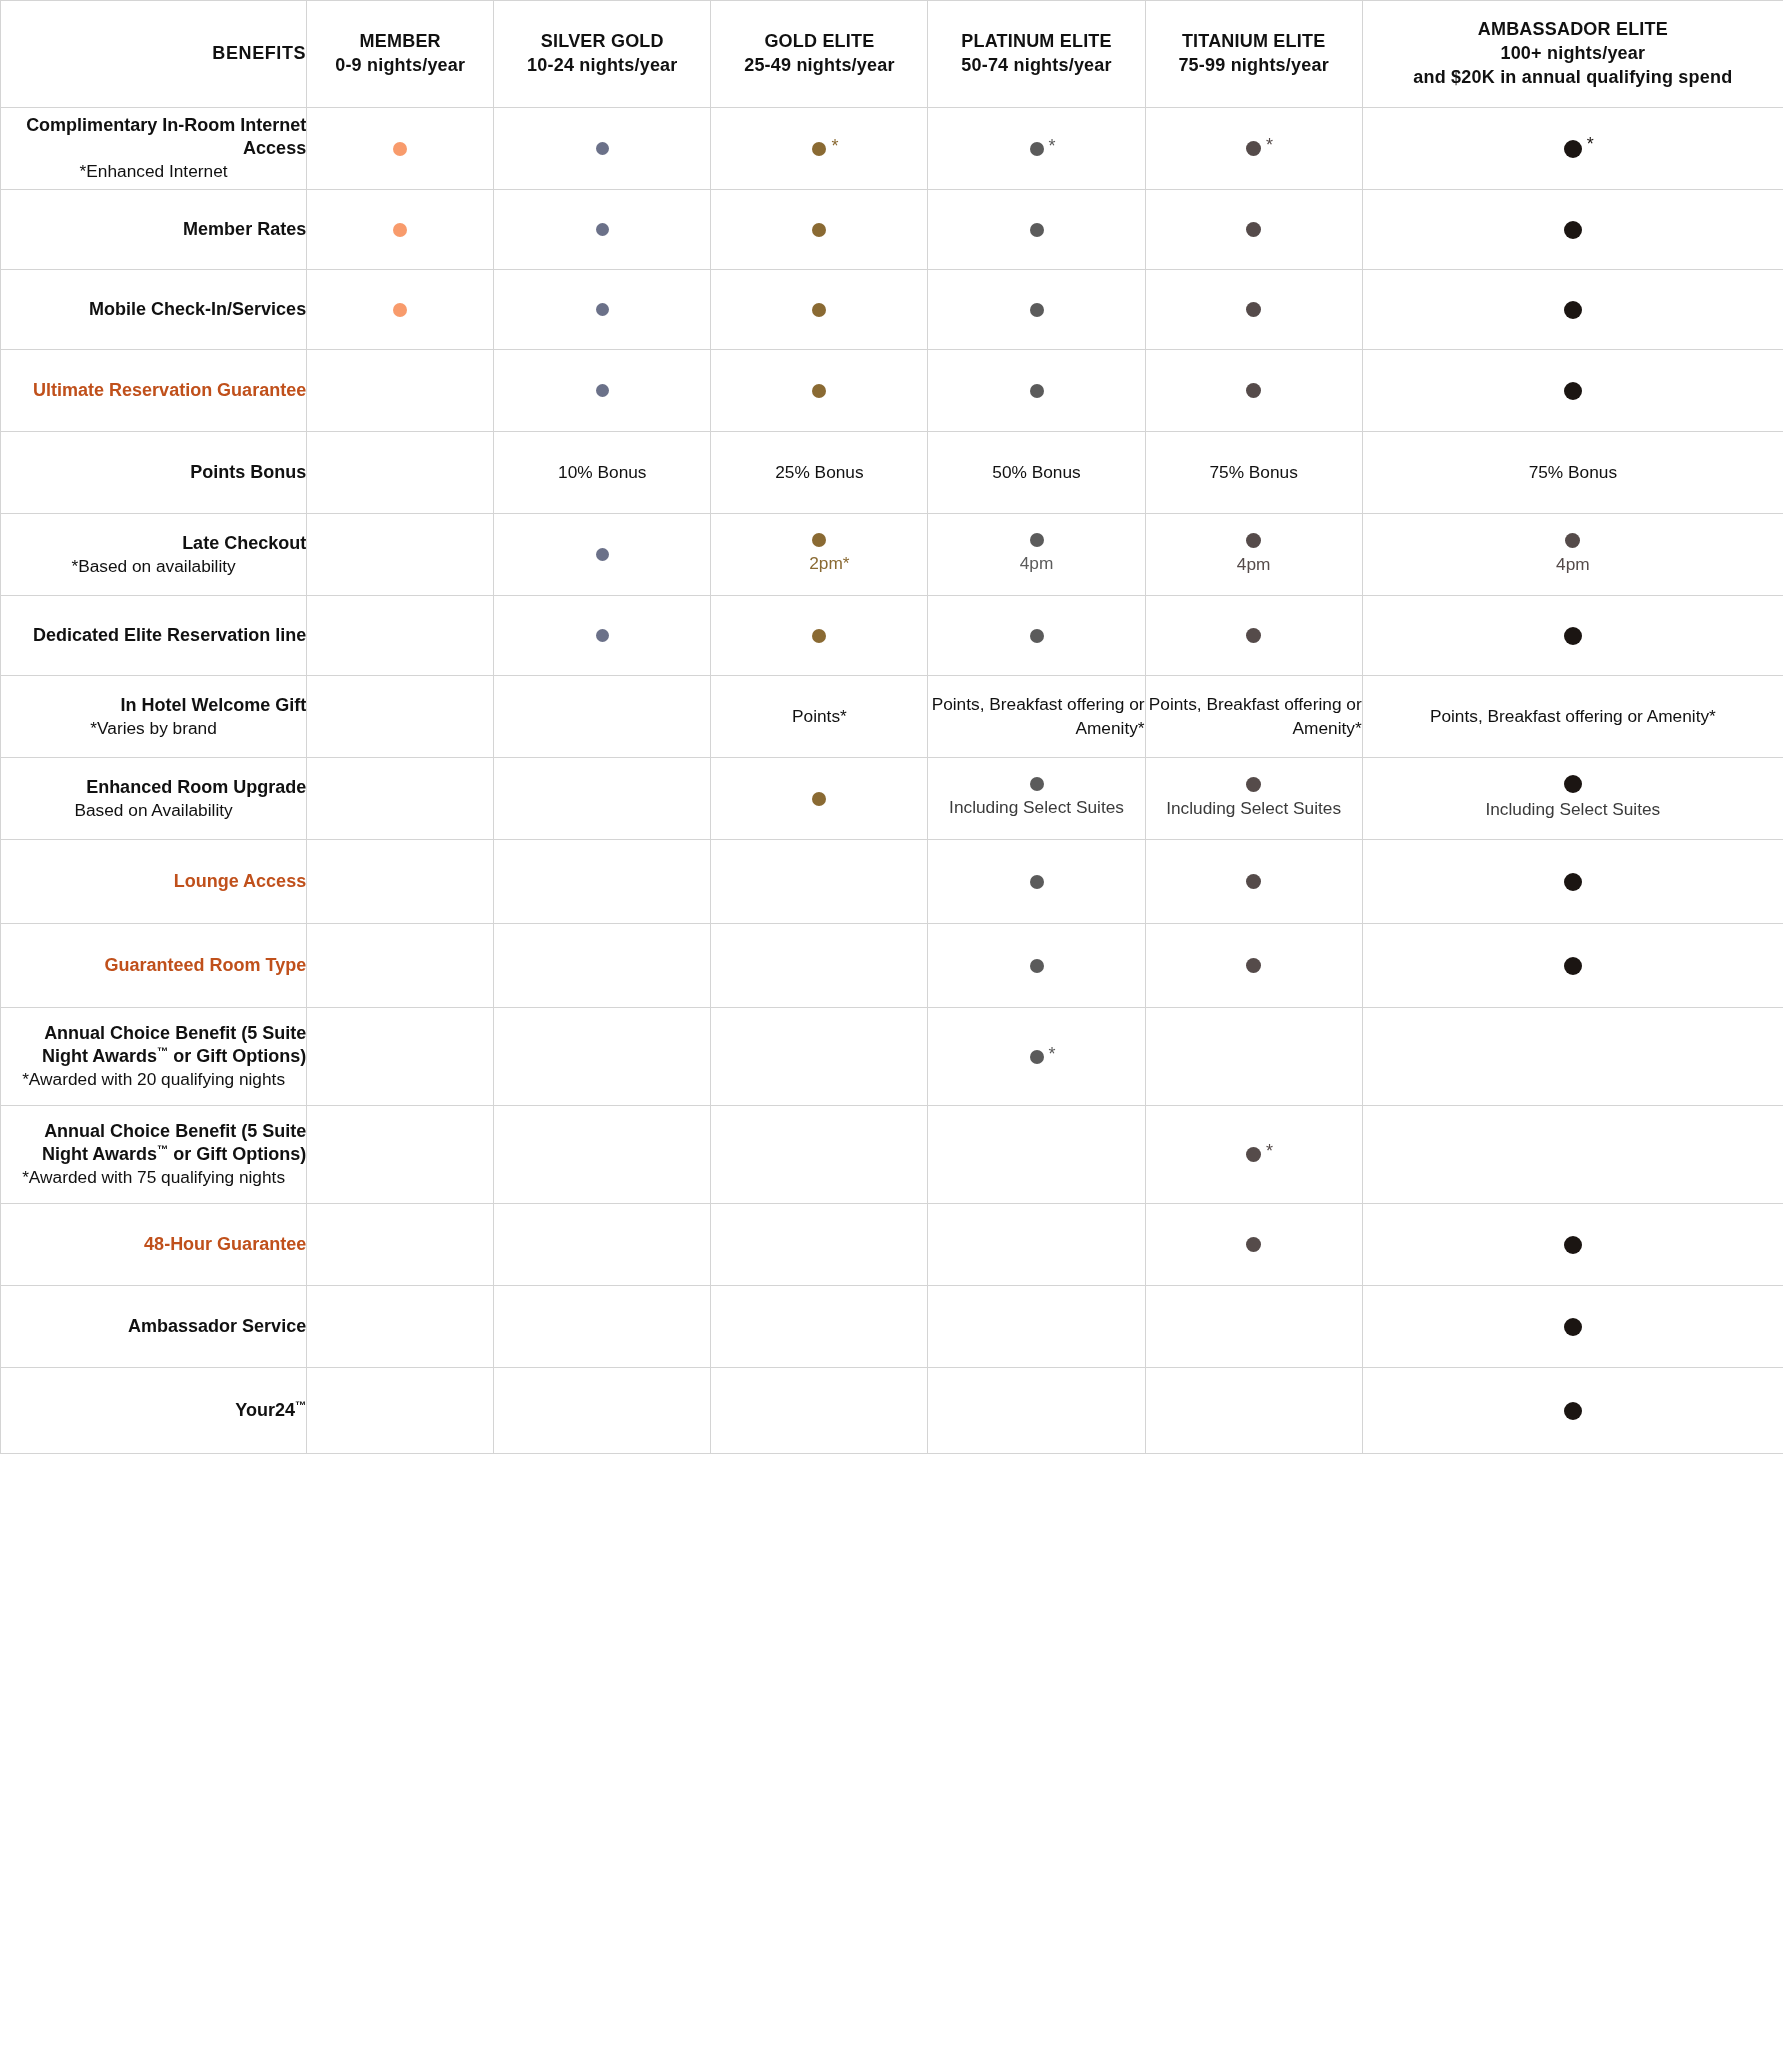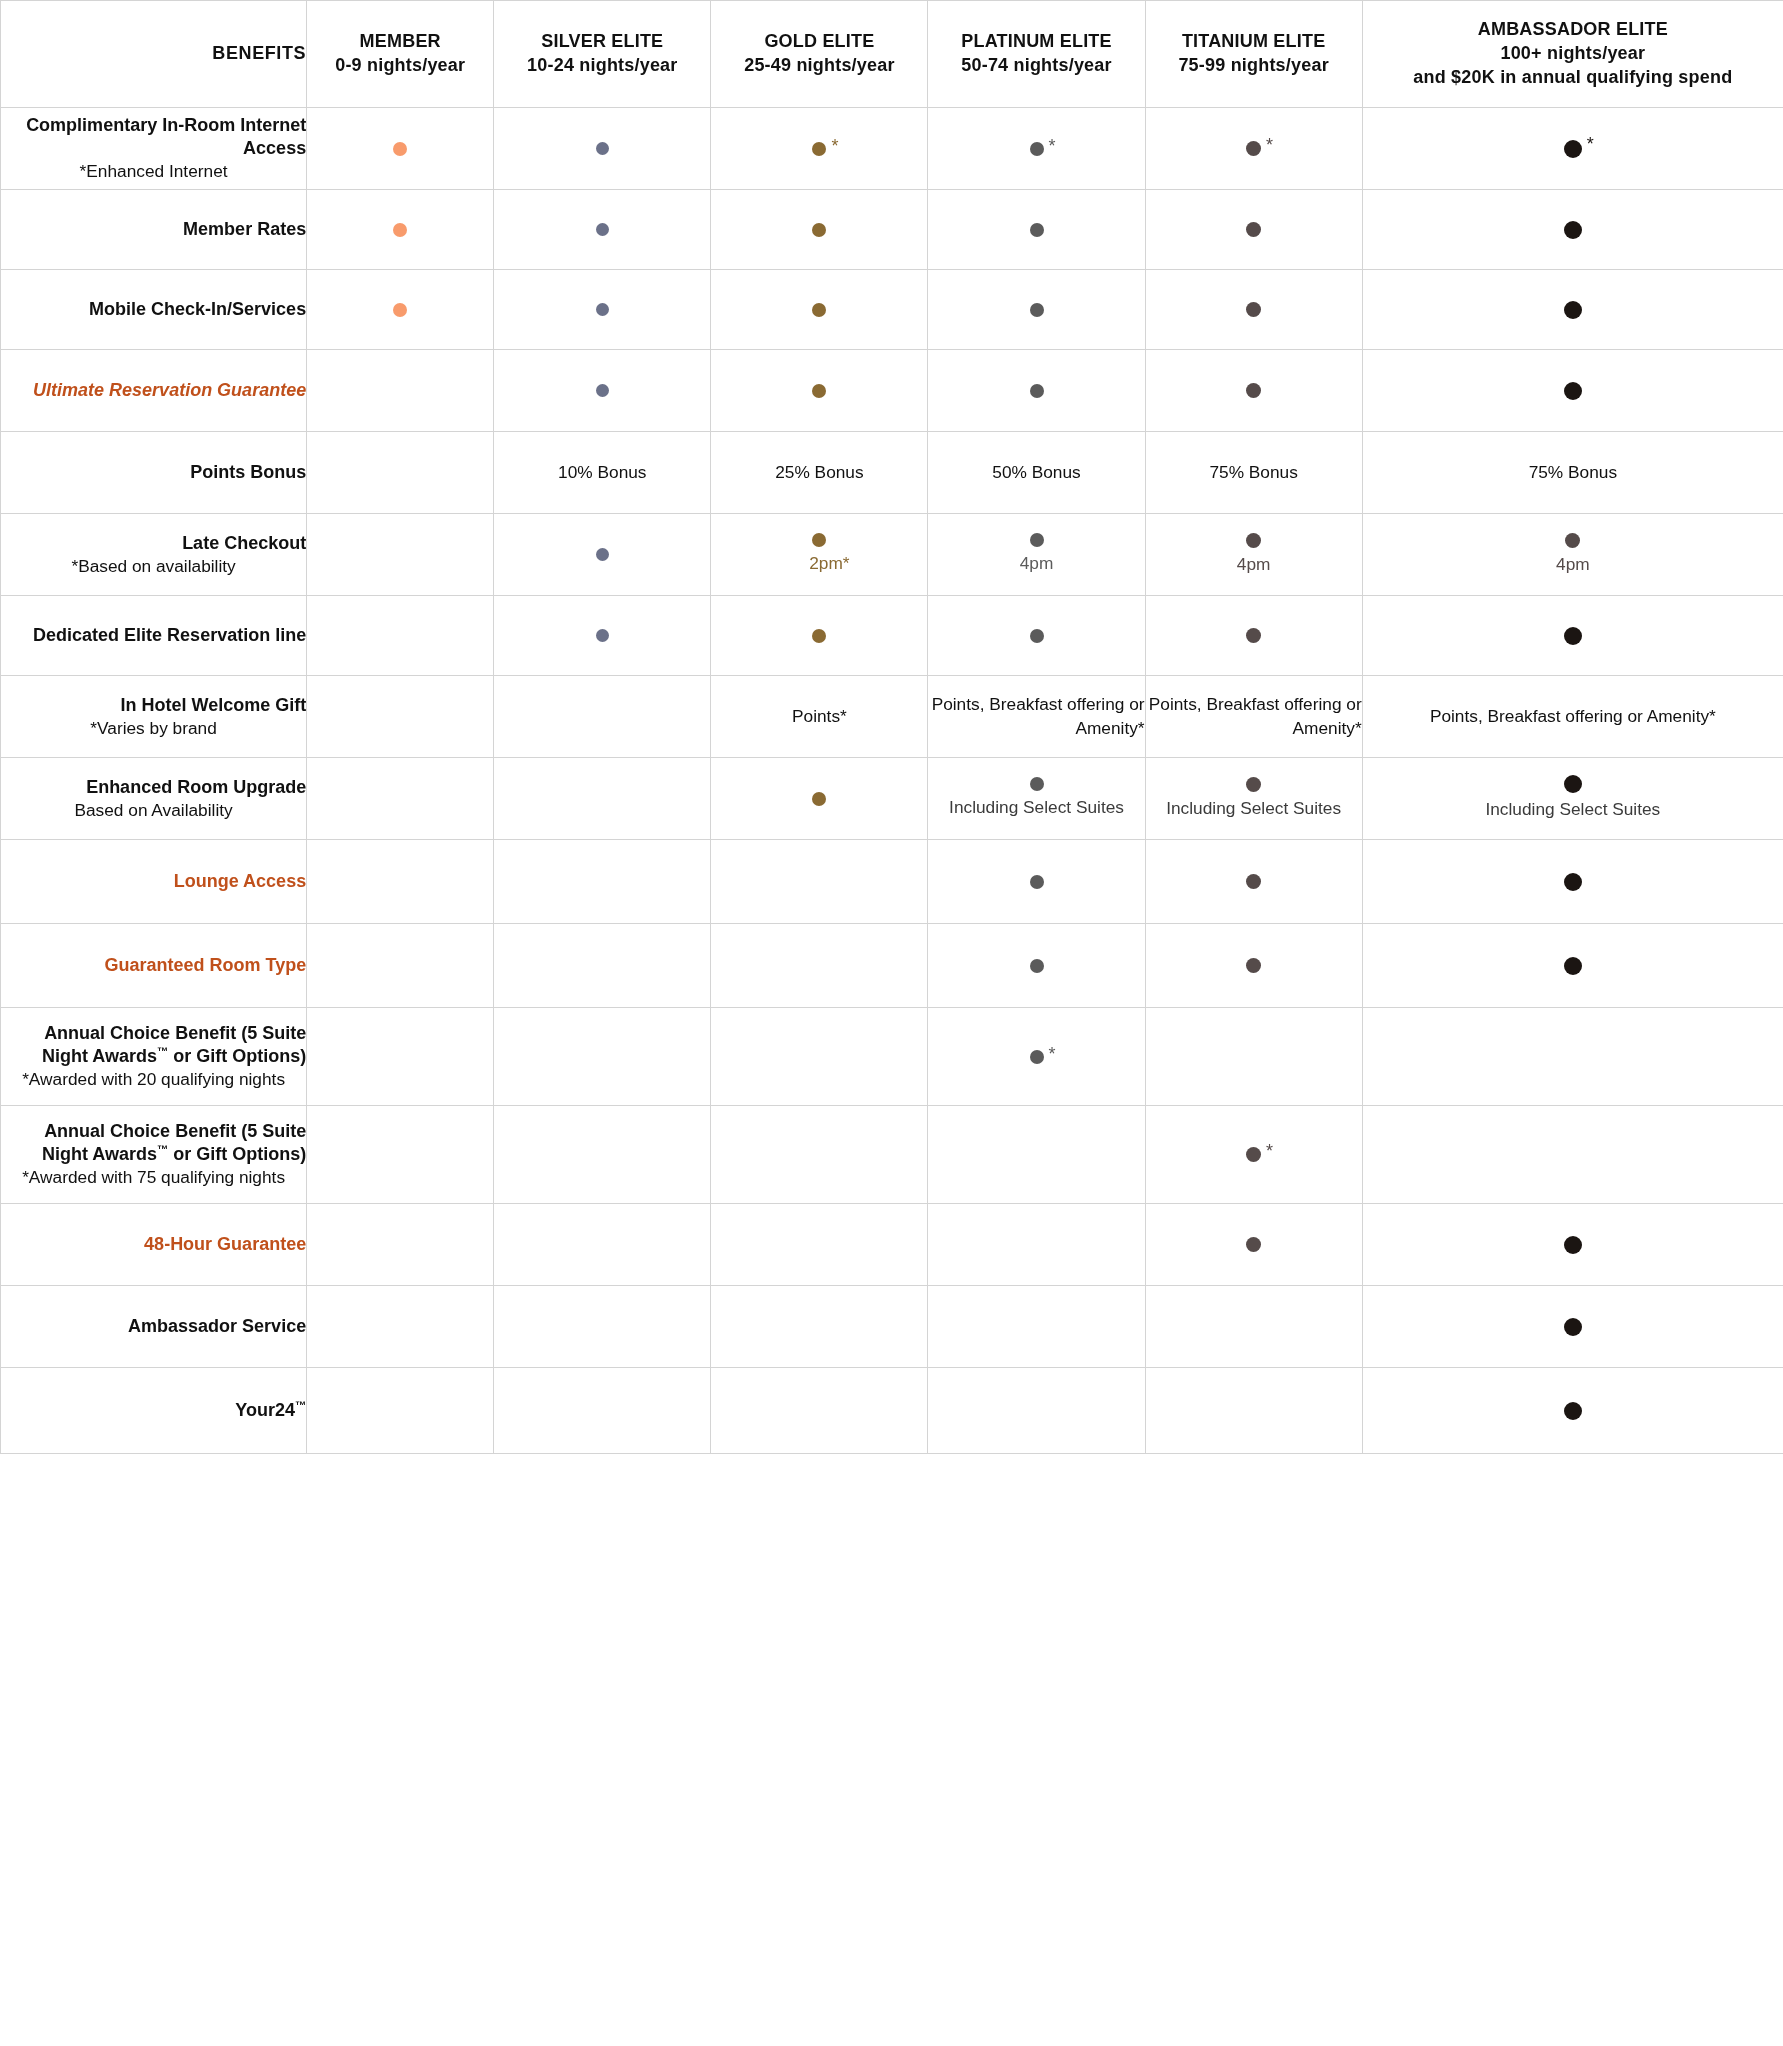--- a/index.html
+++ b/index.html
@@ -140,21 +140,21 @@
       <col class="c-amba">
   </colgroup>
   <thead>
     <tr>
       <th class="benefit-head">BENEFITS</th>
     <th>
           <span class="tier-name">MEMBER</span>
           <span class="tier-sub">0-9 nights/year</span>
         </th>
         <th>
-          <span class="tier-name">SILVER ELITE</span>
+          <span class="tier-name">SILVER GOLD</span>
           <span class="tier-sub">10-24 nights/year</span>
         </th>
         <th>
           <span class="tier-name">GOLD ELITE</span>
           <span class="tier-sub">25-49 nights/year</span>
         </th>
         <th>
           <span class="tier-name">PLATINUM ELITE</span>
           <span class="tier-sub">50-74 nights/year</span>
         </th>
@@ -269,21 +269,21 @@
           <div class="cell-inner">
             <span class="dot-wrap"><span class="dot" style="width: 15px; height: 15px; background: rgb(85, 75, 74);"></span></span>
           </div>
         </td>
         <td class="cell">
           <div class="cell-inner">
             <span class="dot-wrap"><span class="dot" style="width: 18px; height: 18px; background: rgb(27, 21, 18);"></span></span>
           </div>
         </td>
       </tr>
-      <tr style="height: 82px; font-style: italic;">
+      <tr style="height: 82px;">
         <td class="benefit-label">
           <span class="bl-title accent">Ultimate Reservation Guarantee</span>
         </td>
         <td class="cell"></td>
         <td class="cell">
           <div class="cell-inner">
             <span class="dot-wrap"><span class="dot" style="width: 13px; height: 13px; background: rgb(107, 113, 137);"></span></span>
           </div>
         </td>
         <td class="cell">

